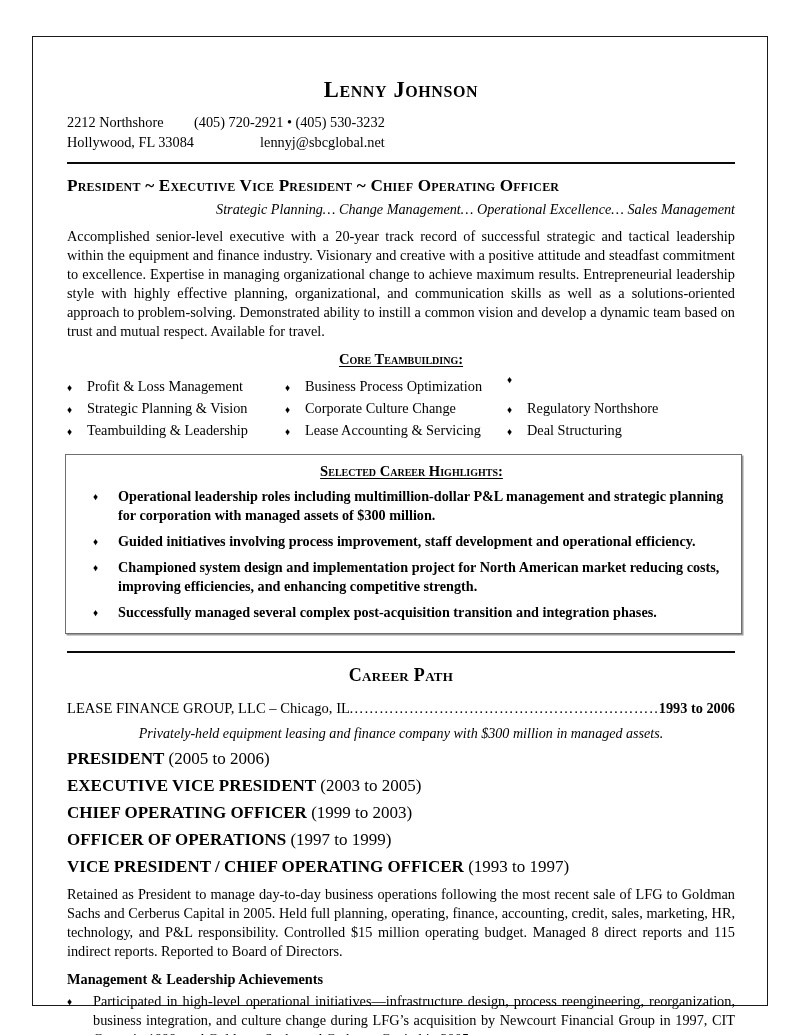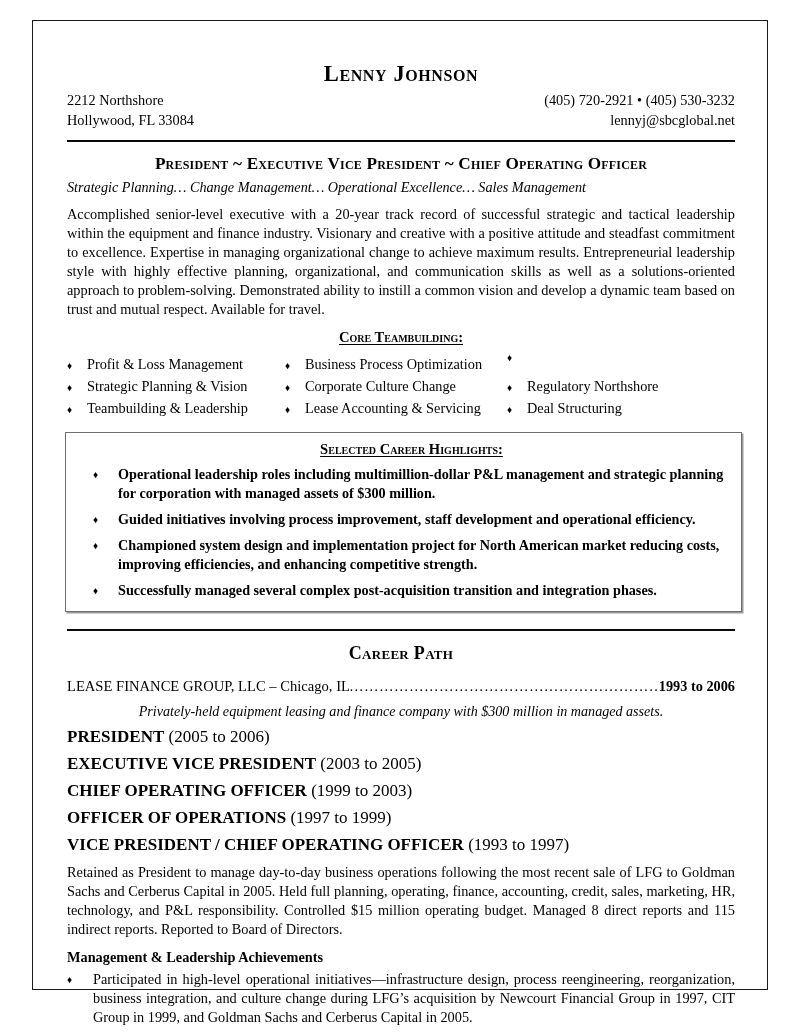--- a/index.html
+++ b/index.html
@@ -12,21 +12,21 @@
     width: 800px;
     height: 1035px;
     font-family: "Liberation Serif", "DejaVu Serif", serif;
     color: #000000;
     overflow: hidden;
   }
 
   .page {
     position: absolute;
     left: 32px;
-    top: 20px;
+    top: 36px;
     width: 736px;
     height: 970px;
     border: 1.5px solid #1a1a1a;
     box-sizing: border-box;
     background: #ffffff;
   }
 
   .inner {
     position: absolute;
     left: 34px;
@@ -40,50 +40,50 @@
     font-size: 22.5px;
     font-variant: small-caps;
     font-weight: bold;
     letter-spacing: 0.6px;
     margin-top: 41px;
     line-height: 1.1;
   }
 
   .contact {
     display: flex;
-    justify-content: space-between;
-    margin-top: 3px;
+    justify-content: flex-start;
+    margin-top: 9px;
     font-size: 14.3px;
     line-height: 1.42;
   }
   .contact .left { text-align: left; }
   .contact .right { text-align: right; }
 
   .rule {
     height: 0;
     border-top: 2.6px solid #0a0a0a;
     margin-top: 10px;
   }
   .rule2 {
     height: 0;
     border-top: 2.6px solid #0a0a0a;
     margin-top: 17px;
   }
 
   
   .headline {
-    text-align: center;
+    text-align: left;
     font-size: 17.2px;
     font-variant: small-caps;
     font-weight: bold;
     letter-spacing: 0.2px;
     margin-top: 12px;
   }
   .tagline {
-    text-align: left;
+    text-align: right;
     font-style: italic;
     font-size: 14.2px;
     margin-top: 5px;
   }
 
   .summary {
     text-align: justify;
     font-size: 14.3px;
     line-height: 1.325;
     margin-top: 9px;

